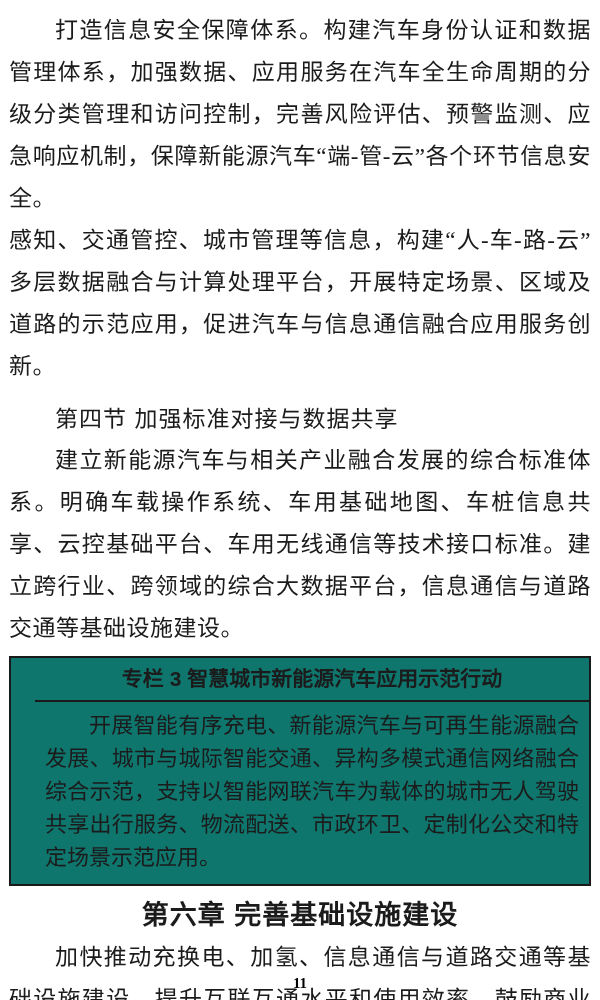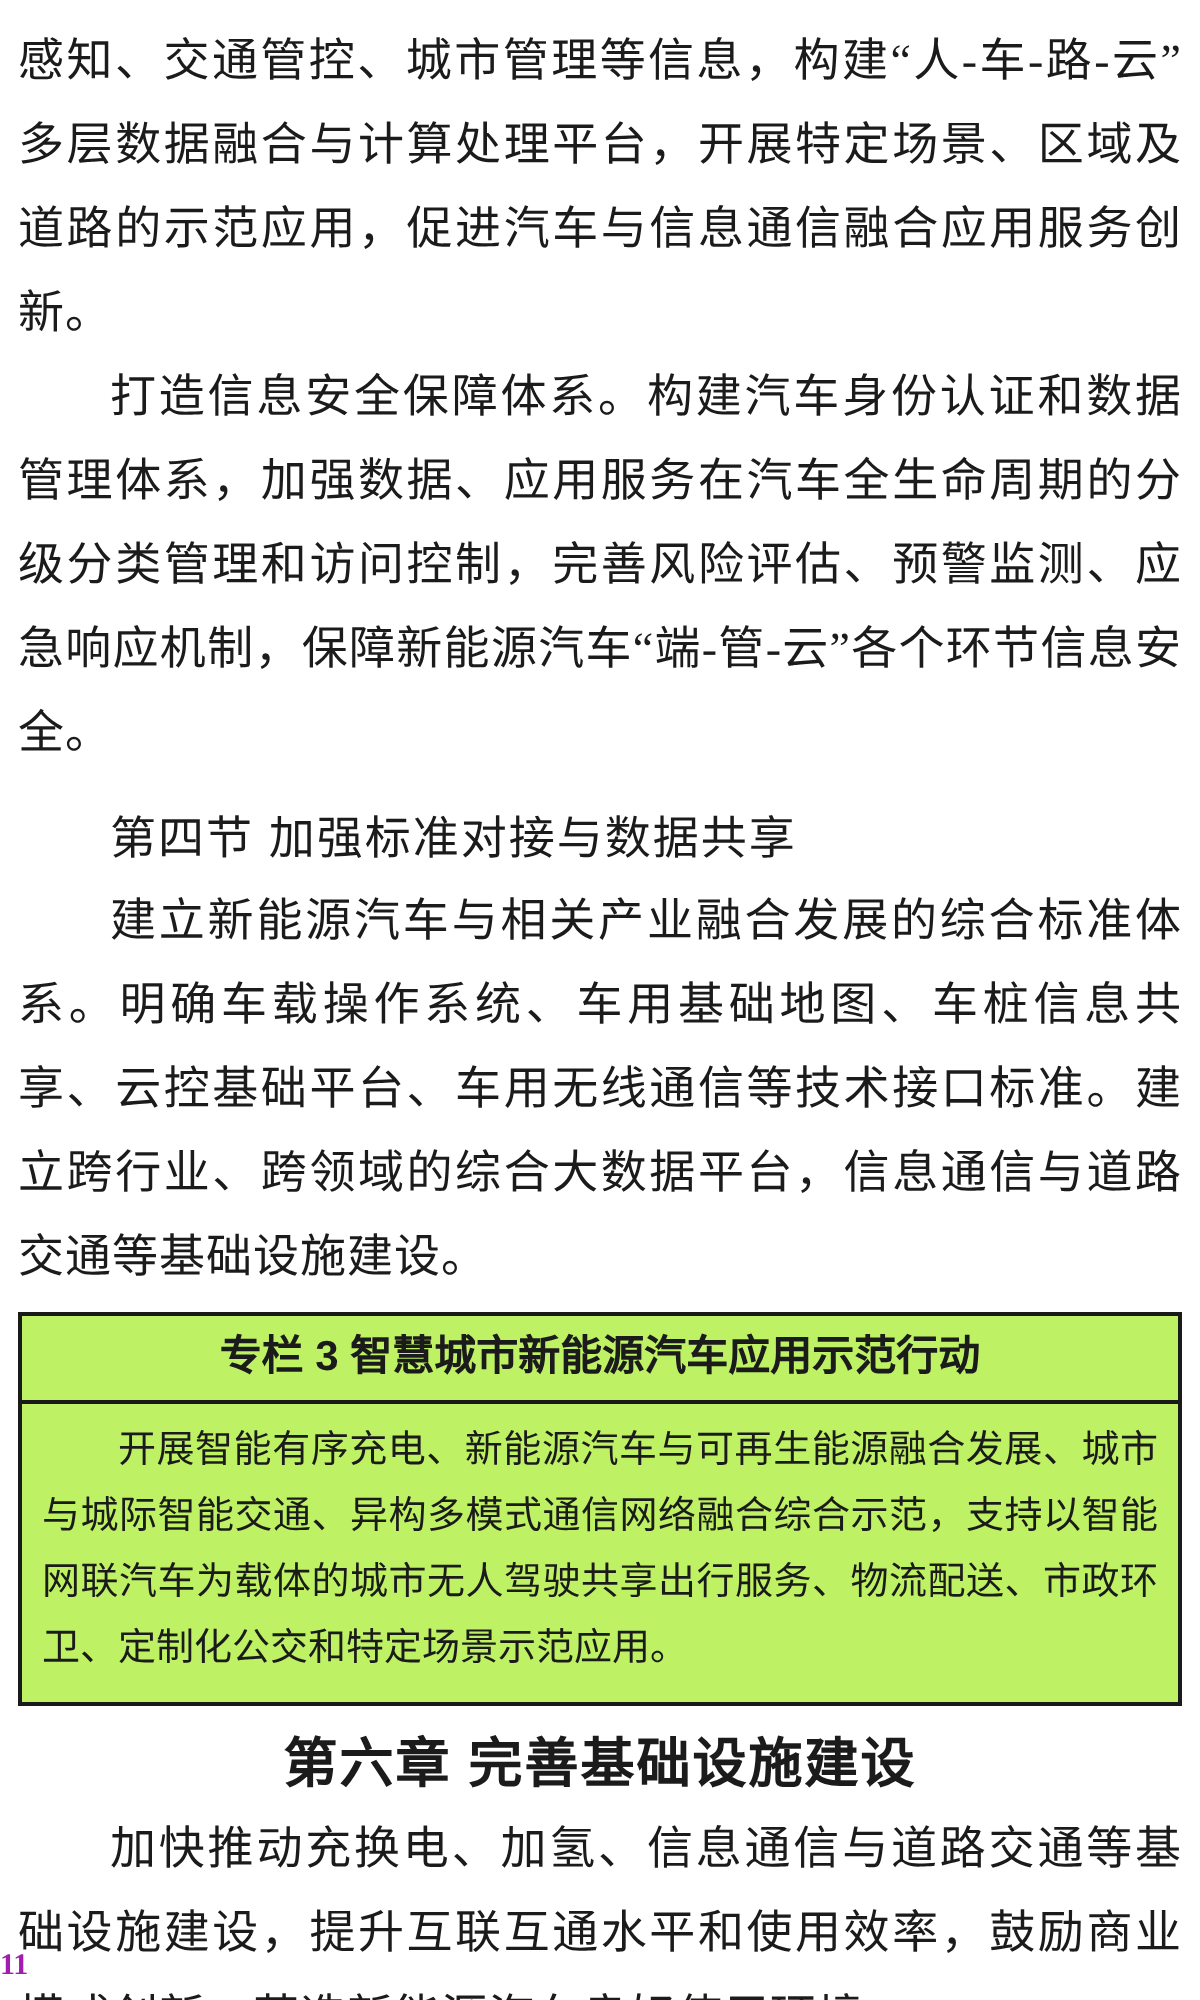--- a/index.html
+++ b/index.html
@@ -45,58 +45,59 @@
     font-size: 27px;
     line-height: 40px;
     font-weight: bold;
     text-align: center;
     letter-spacing: 1px;
     font-family: "Liberation Sans", "DejaVu Sans", sans-serif;
   }
   .callout-box {
     margin-top: 6px;
     border: 2px solid #1a1a1a;
-    background: #bef264;
+    background: #0f766e;
+    padding-left: 24px;
   }
   .box-header {
     border-bottom: 2px solid #1a1a1a;
     padding: 8px 8px;
     text-align: center;
     font-weight: bold;
     font-size: 21px;
     line-height: 26px;
     font-family: "Liberation Sans", "DejaVu Sans", sans-serif;
   }
   .box-body {
     padding: 7px 10px 10px 10px;
-    font-size: 19px;
+    font-size: 22px;
     line-height: 33px;
     text-align: justify;
     text-justify: inter-character;
     text-indent: 2em;
   }
   .page-number {
     position: absolute;
     bottom: 8px;
     left: 0;
     width: 100%;
-    text-align: left;
+    text-align: center;
     font-size: 15px;
-    color: #a21caf;
+    color: #000000;
     font-weight: bold;
   }
 </style>
 </head>
 <body>
 
 <div class="page">
 
+  <p class="body-text">打造信息安全保障体系。构建汽车身份认证和数据管理体系，加强数据、应用服务在汽车全生命周期的分级分类管理和访问控制，完善风险评估、预警监测、应急响应机制，保障新能源汽车“端-管-云”各个环节信息安全。</p>
+
   <p class="body-text no-indent">感知、交通管控、城市管理等信息，构建“人-车-路-云”多层数据融合与计算处理平台，开展特定场景、区域及道路的示范应用，促进汽车与信息通信融合应用服务创新。</p>
-
-  <p class="body-text">打造信息安全保障体系。构建汽车身份认证和数据管理体系，加强数据、应用服务在汽车全生命周期的分级分类管理和访问控制，完善风险评估、预警监测、应急响应机制，保障新能源汽车“端-管-云”各个环节信息安全。</p>
 
   <h3 class="section-heading">第四节 加强标准对接与数据共享</h3>
 
   <p class="body-text">建立新能源汽车与相关产业融合发展的综合标准体系。明确车载操作系统、车用基础地图、车桩信息共享、云控基础平台、车用无线通信等技术接口标准。建立跨行业、跨领域的综合大数据平台，信息通信与道路交通等基础设施建设。</p>
 
   <div class="callout-box">
     <div class="box-header">专栏 3 智慧城市新能源汽车应用示范行动</div>
     <div class="box-body">开展智能有序充电、新能源汽车与可再生能源融合发展、城市与城际智能交通、异构多模式通信网络融合综合示范，支持以智能网联汽车为载体的城市无人驾驶共享出行服务、物流配送、市政环卫、定制化公交和特定场景示范应用。</div>
   </div>
 

